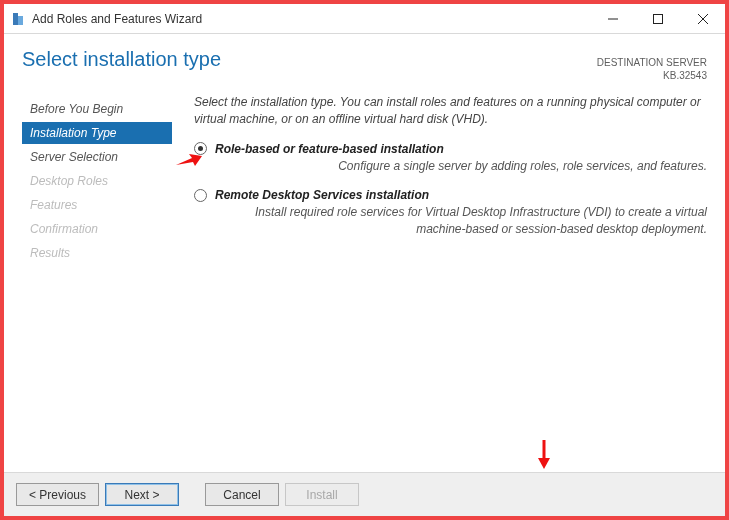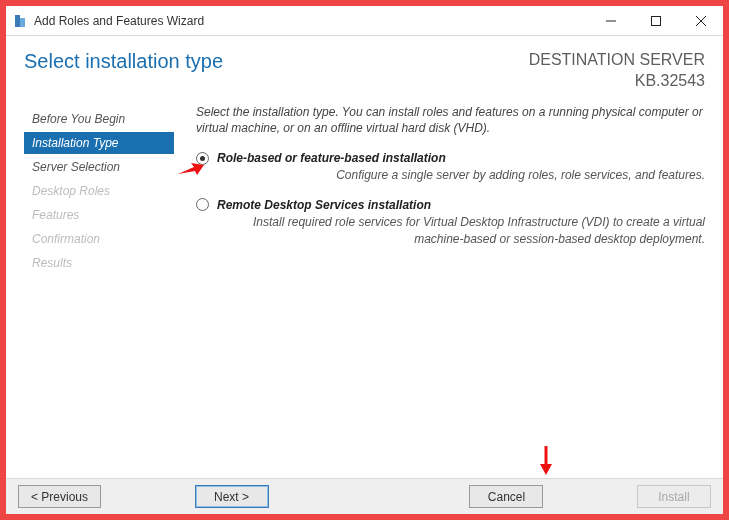--- a/index.html
+++ b/index.html
@@ -8,21 +8,21 @@
       font-family: "Segoe UI", Arial, sans-serif;
       background: #f0f0f0;
       display: flex;
       justify-content: center;
       align-items: flex-start;
     }
     .window {
       width: 729px;
       height: 520px;
       background: #fff;
-      border: 6px solid #ef4444;
+      border: 4px solid #ef4444;
       display: flex;
       flex-direction: column;
       position: relative;
     }
     .titlebar {
       height: 30px;
       background: #fff;
       border-bottom: 1px solid #d9d9d9;
       display: flex;
       align-items: center;
@@ -43,21 +43,21 @@
       display: flex;
       justify-content: space-between;
       align-items: flex-start;
       padding: 14px 18px 6px 18px;
     }
     .page-title {
       font-size: 20px;
       color: #1a6fb0;
       font-weight: 400;
     }
-    .dest-block { text-align: right; font-size: 16px; color: #5e5e5e; line-height: 1.3; }
+    .dest-block { text-align: right; font-size: 10px; color: #5e5e5e; line-height: 1.3; margin-top: 8px; }
     .dest-label { }
     .dest-name { }
     .body-row {
       display: flex;
       flex: 1;
       padding: 6px 18px 0 18px;
       position: relative;
       font-style: italic;
     }
     .sidebar {
@@ -95,26 +95,26 @@
     }
     .opt-label { font-weight: 700; color: #222; font-size: 12px; }
     .opt-desc { margin-left: 21px; color: #555; line-height: 1.4; font-size: 12px; margin-top:2px;}
     .red-arrow {
       position: absolute;
       left: -20px;
       top: 8px;
       pointer-events: none;
     }
     .footer {
-      height: 36px;
+      height: 44px;
       border-top: 1px solid #d9d9d9;
       background: #efefef;
       display: flex;
       align-items: center;
-      justify-content: space-between;
+      justify-content: flex-start;
       padding: 0 12px;
       gap: 6px;
       position: relative;
       margin-top: 8px;
     }
     .down-arrow {
       position: absolute;
       left: 533px;
       top: -33px;
       pointer-events: none;

